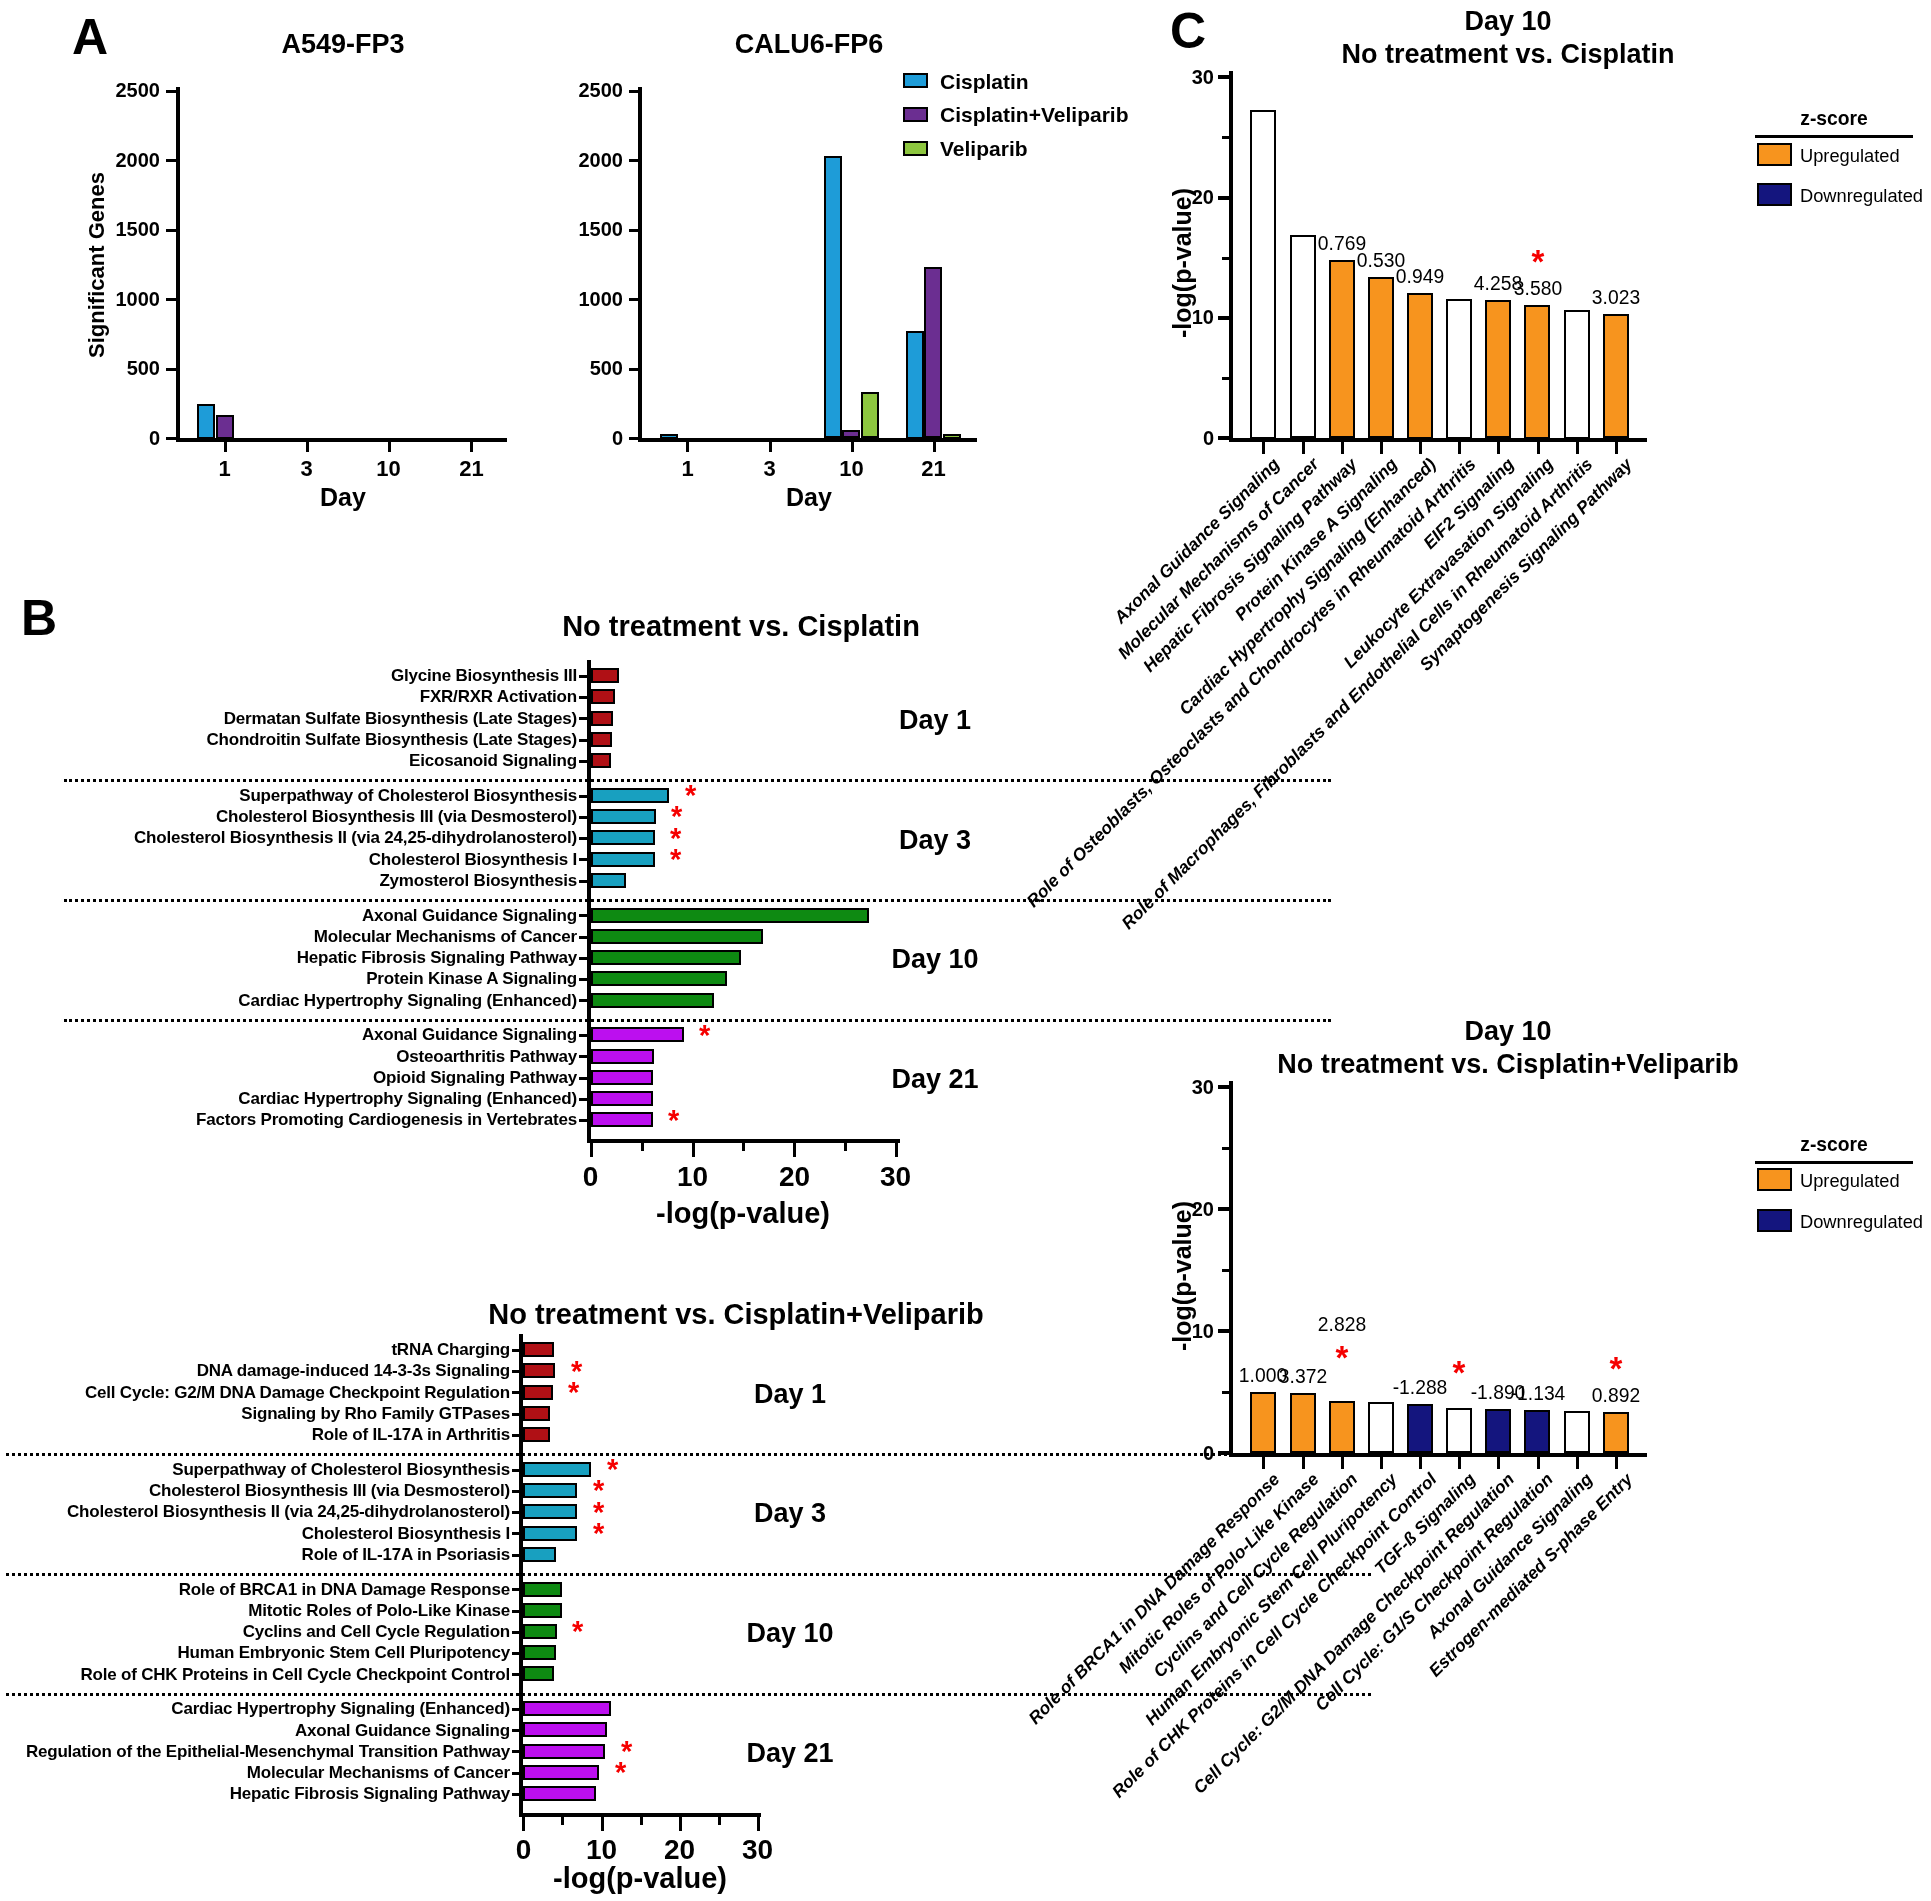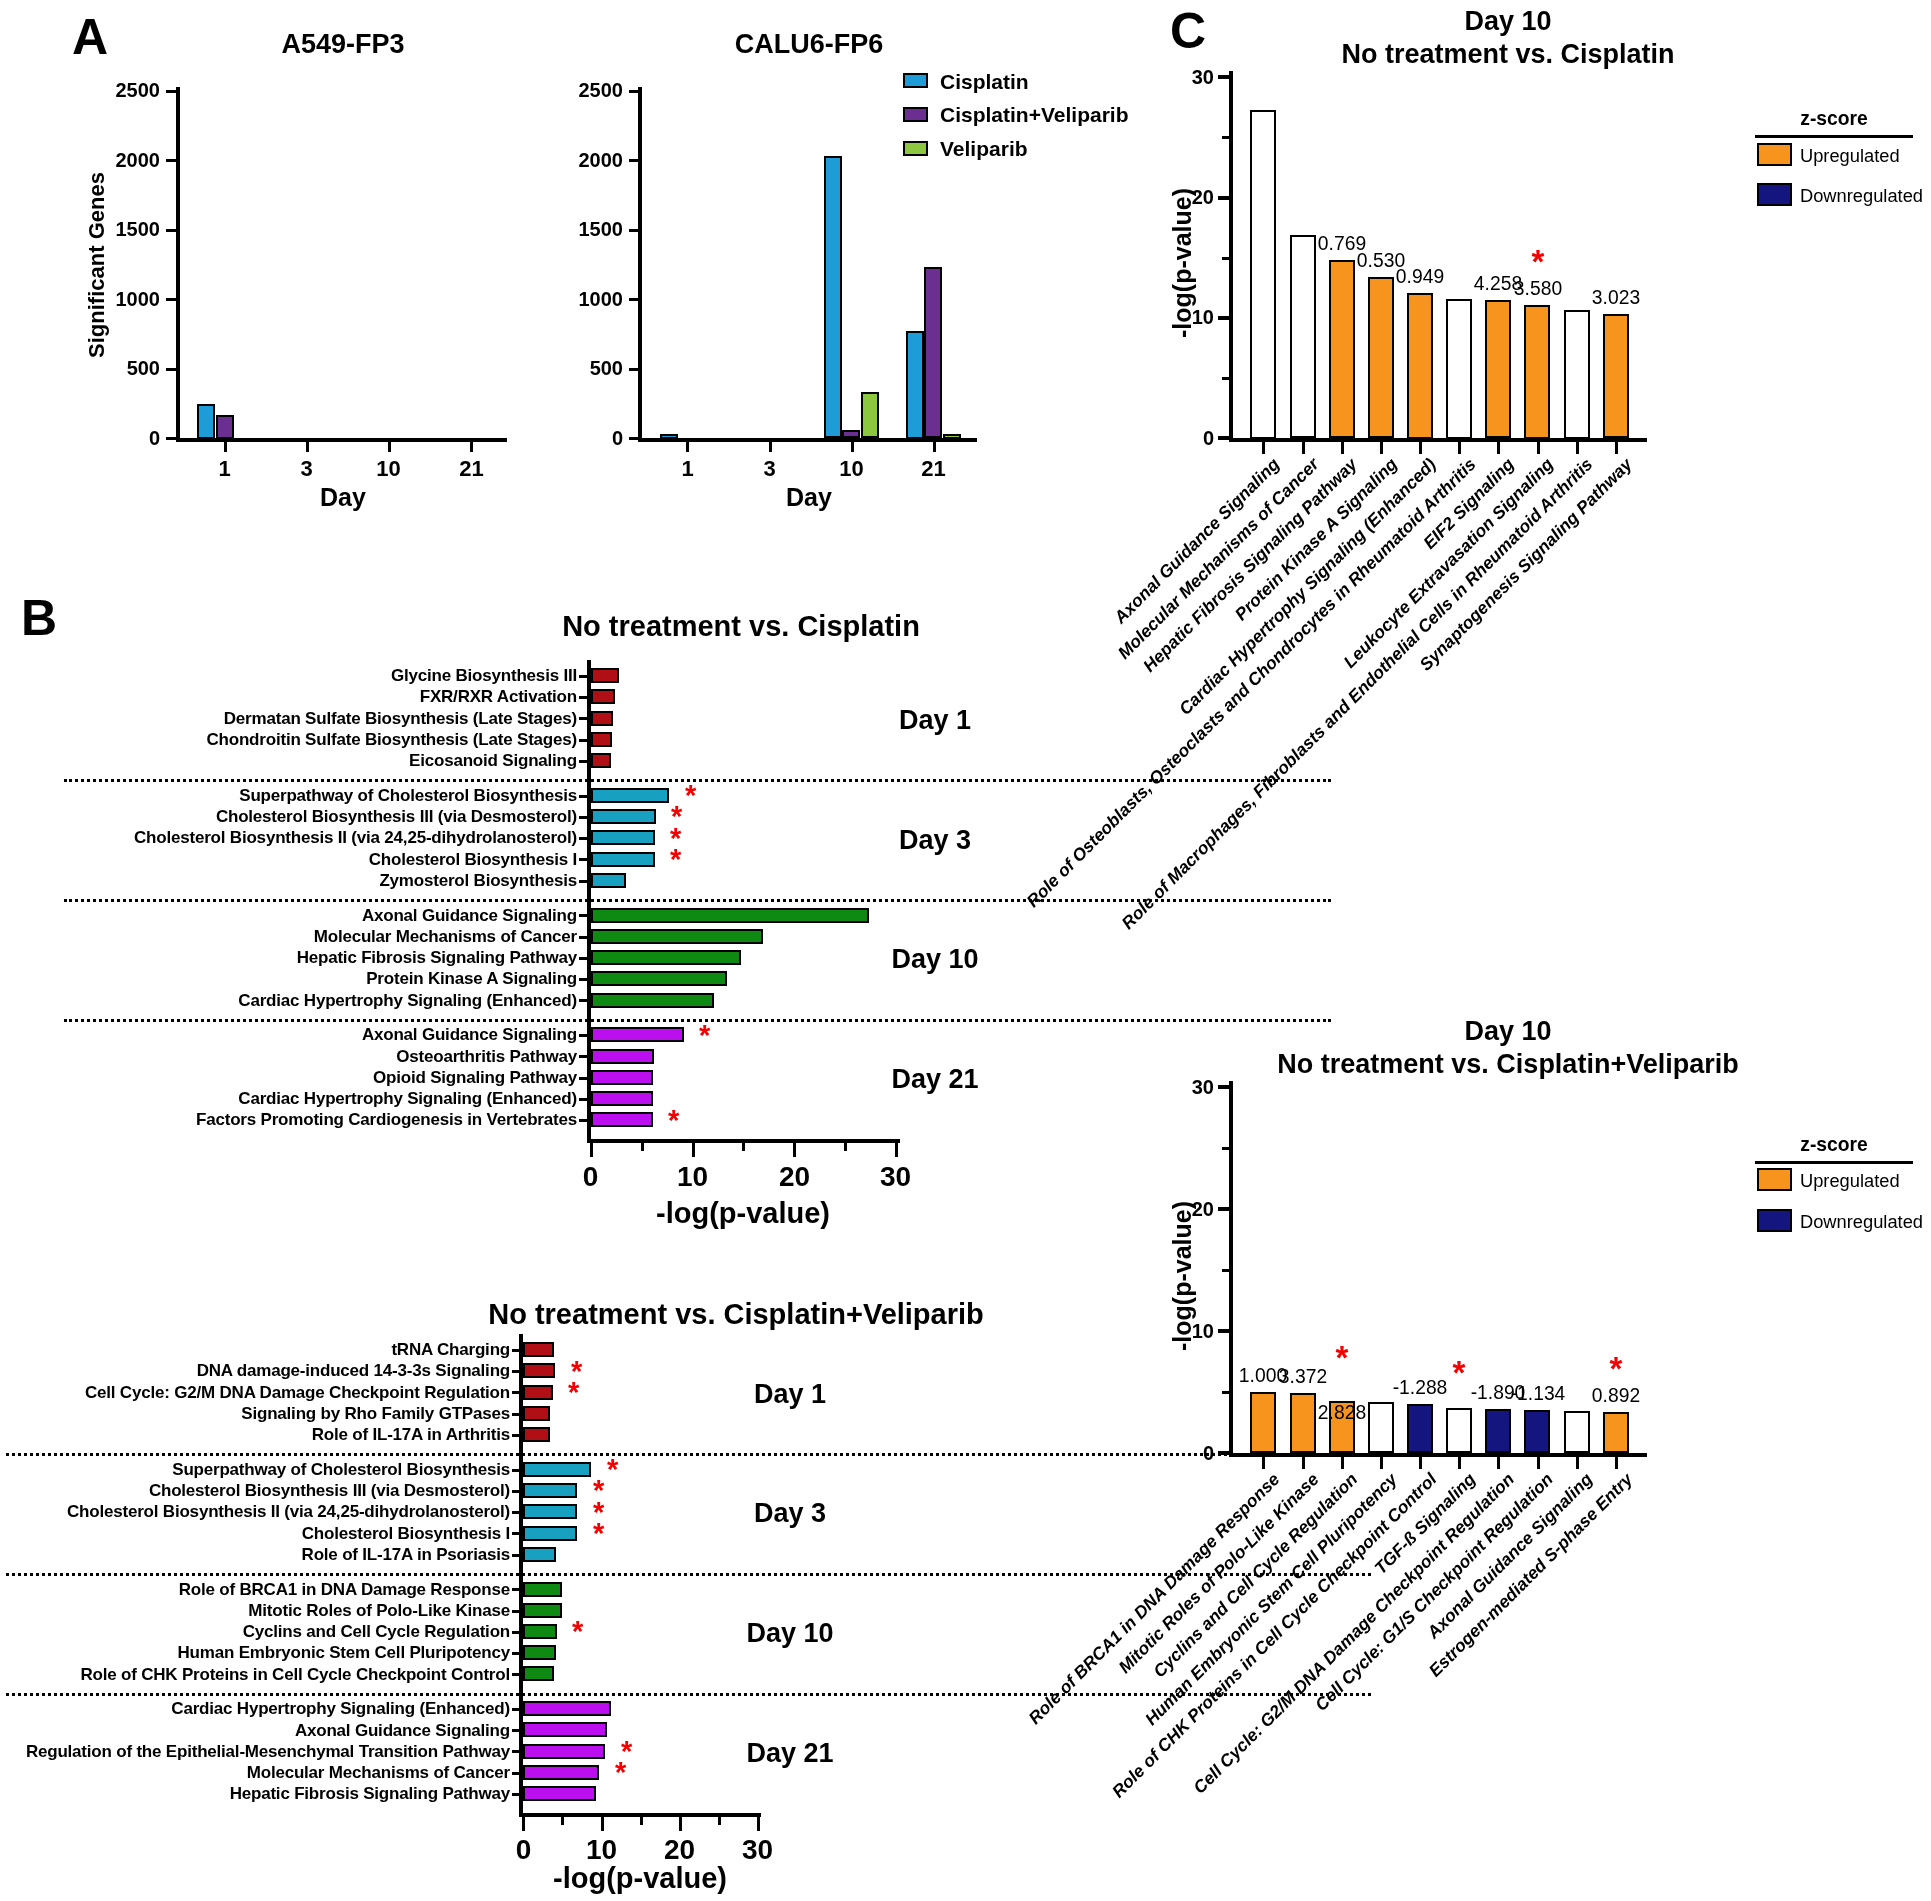--- a/index.html
+++ b/index.html
@@ -355,21 +355,21 @@
     <div style="left: 1262px; top: 1457px; width: 2.9px; height: 11.6px; background: rgb(0, 0, 0);"></div>
     <div style="right: 662px; top: 1469px; font-size: 17.4px; font-weight: bold; font-style: italic; white-space: nowrap; transform: rotate(-45deg); transform-origin: 100% 0px;">Role of BRCA1 in DNA Damage Response</div>
     <div style="left: 1205px; top: 1365px; width: 116px; text-align: center; font-size: 19.3px;">1.000</div>
     <div style="left: 1290px; top: 1393px; width: 26px; height: 60px; background: rgb(247, 148, 30); border: 2.9px solid rgb(0, 0, 0); box-sizing: border-box;"></div>
     <div style="left: 1302px; top: 1457px; width: 2.9px; height: 11.6px; background: rgb(0, 0, 0);"></div>
     <div style="right: 623px; top: 1469px; font-size: 17.4px; font-weight: bold; font-style: italic; white-space: nowrap; transform: rotate(-45deg); transform-origin: 100% 0px;">Mitotic Roles of Polo-Like Kinase</div>
     <div style="left: 1245px; top: 1366px; width: 116px; text-align: center; font-size: 19.3px;">3.372</div>
     <div style="left: 1329px; top: 1401px; width: 26px; height: 52px; background: rgb(247, 148, 30); border: 2.9px solid rgb(0, 0, 0); box-sizing: border-box;"></div>
     <div style="left: 1341px; top: 1457px; width: 2.9px; height: 11.6px; background: rgb(0, 0, 0);"></div>
     <div style="right: 584px; top: 1469px; font-size: 17.4px; font-weight: bold; font-style: italic; white-space: nowrap; transform: rotate(-45deg); transform-origin: 100% 0px;">Cyclins and Cell Cycle Regulation</div>
-    <div style="left: 1284px; top: 1402px; width: 116px; text-align: center; font-size: 19.3px;">2.828</div>
+    <div style="left: 1284px; top: 1314px; width: 116px; text-align: center; font-size: 19.3px;">2.828</div>
     <div style="left: 1284px; top: 1339px; width: 116px; text-align: center; font-size: 33px; font-weight: bold; color: rgb(245, 0, 0);">*</div>
     <div style="left: 1368px; top: 1402px; width: 26px; height: 51px; background: rgb(255, 255, 255); border: 2.9px solid rgb(0, 0, 0); box-sizing: border-box;"></div>
     <div style="left: 1380px; top: 1457px; width: 2.9px; height: 11.6px; background: rgb(0, 0, 0);"></div>
     <div style="right: 544px; top: 1469px; font-size: 17.4px; font-weight: bold; font-style: italic; white-space: nowrap; transform: rotate(-45deg); transform-origin: 100% 0px;">Human Embryonic Stem Cell Pluripotency</div>
     <div style="left: 1407px; top: 1404px; width: 26px; height: 49px; background: rgb(20, 21, 126); border: 2.9px solid rgb(0, 0, 0); box-sizing: border-box;"></div>
     <div style="left: 1419px; top: 1457px; width: 2.9px; height: 11.6px; background: rgb(0, 0, 0);"></div>
     <div style="right: 505px; top: 1469px; font-size: 17.4px; font-weight: bold; font-style: italic; white-space: nowrap; transform: rotate(-45deg); transform-origin: 100% 0px;">Role of CHK Proteins in Cell Cycle Checkpoint Control</div>
     <div style="left: 1362px; top: 1377px; width: 116px; text-align: center; font-size: 19.3px;">-1.288</div>
     <div style="left: 1446px; top: 1408px; width: 26px; height: 45px; background: rgb(255, 255, 255); border: 2.9px solid rgb(0, 0, 0); box-sizing: border-box;"></div>
     <div style="left: 1458px; top: 1457px; width: 2.9px; height: 11.6px; background: rgb(0, 0, 0);"></div>

